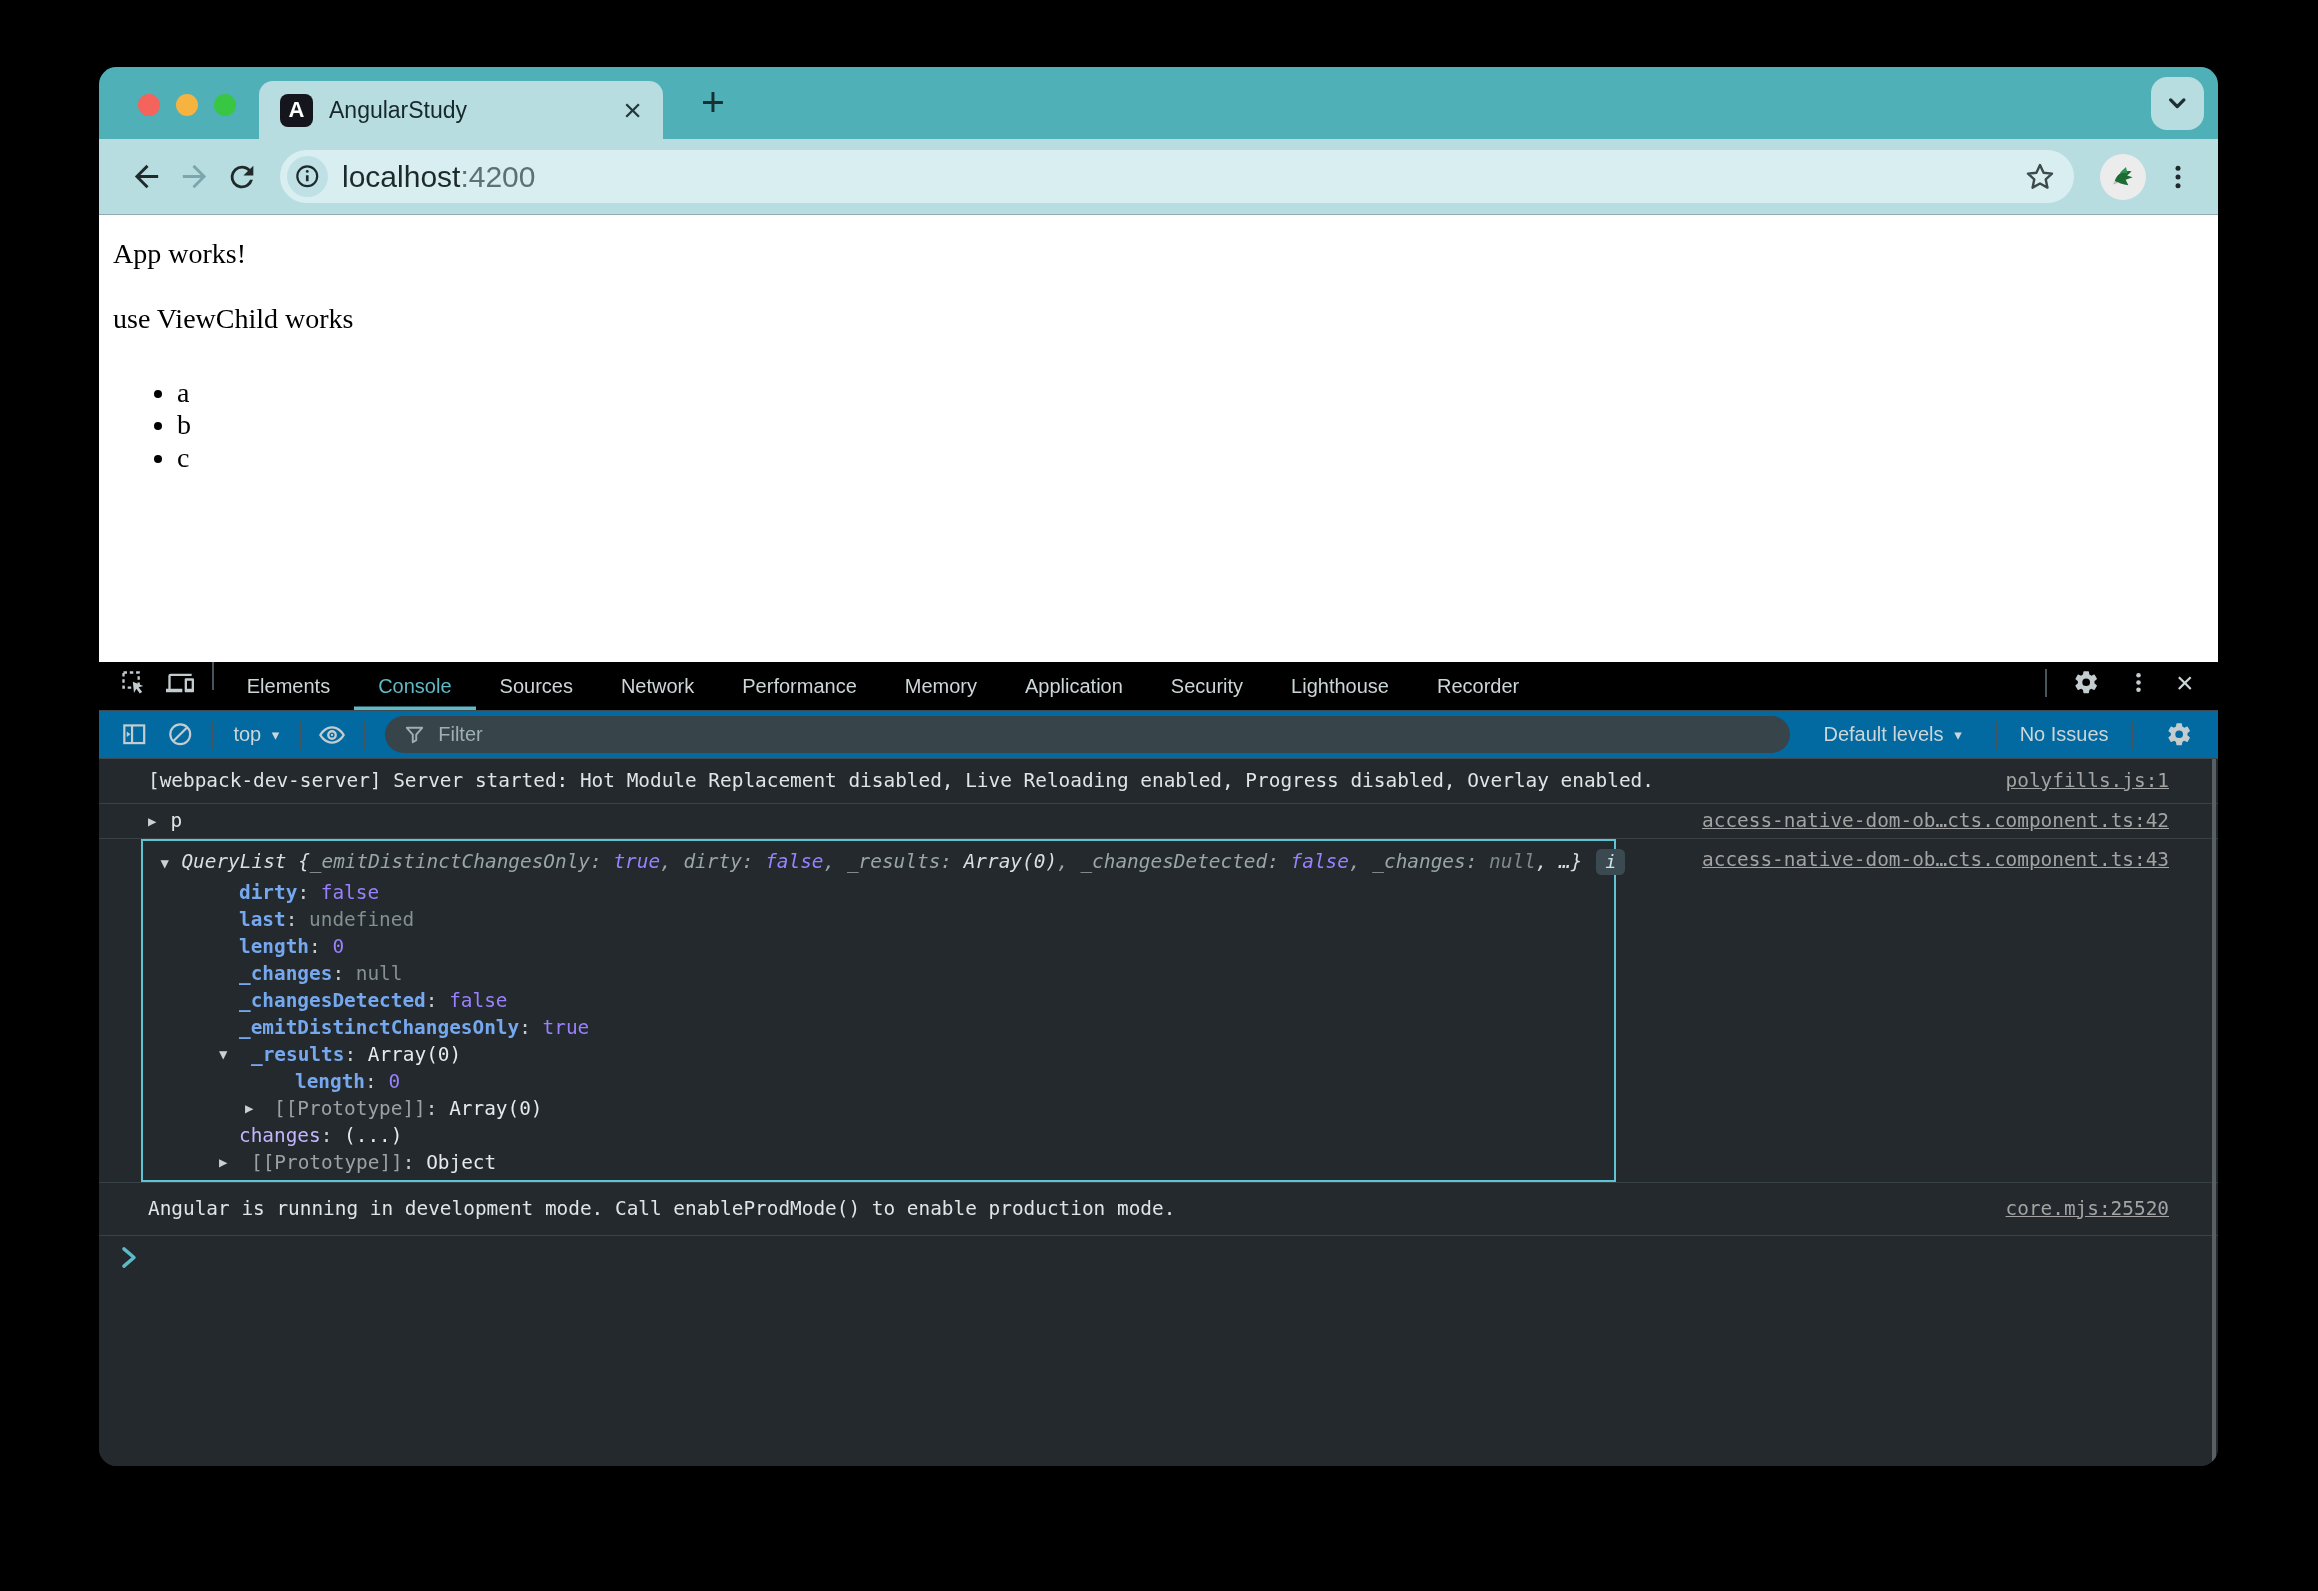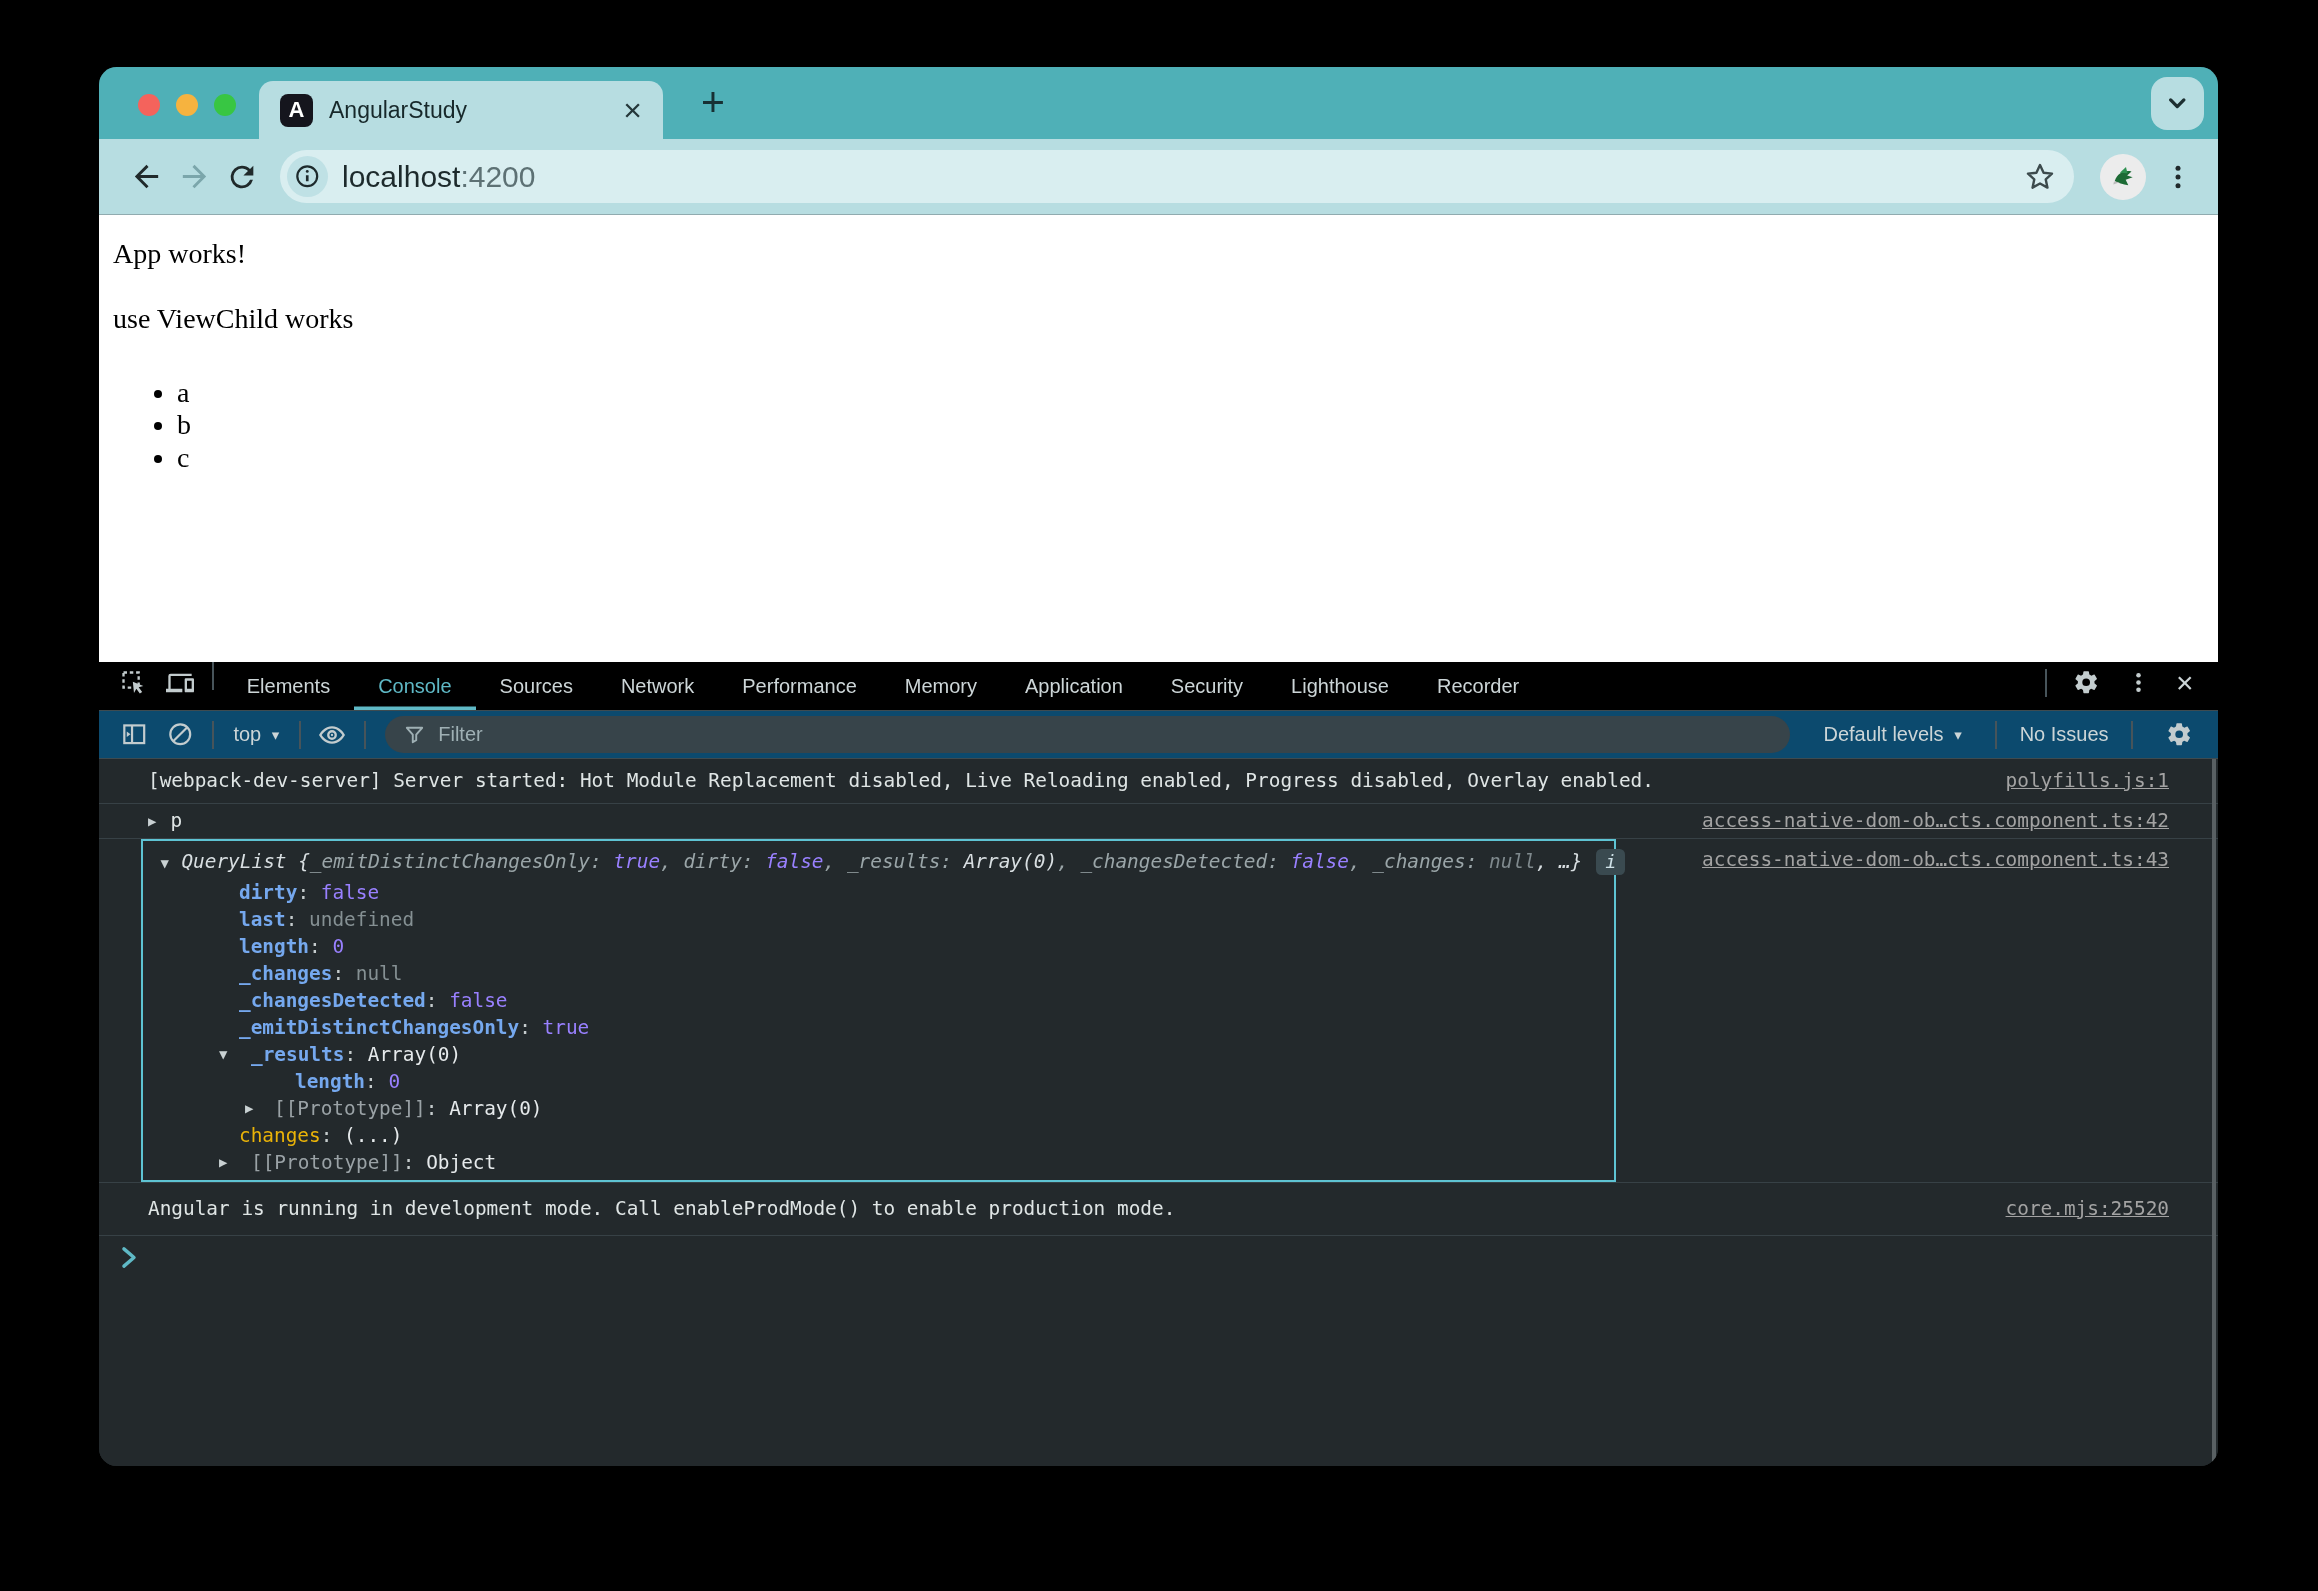--- a/index.html
+++ b/index.html
@@ -62,21 +62,21 @@
     position:relative; color:#dfe5e5; }
   .dt-tabbar { height:49px; flex:none; background:#000000; border-bottom:0.9px solid #3e4b50;
     display:flex; align-items:flex-start; padding:0 17.6px 0 12.4px; }
   .dt-iconbtn { width:46px; height:41px; display:flex; align-items:center; justify-content:center; flex:none; }
   .dt-sep { width:1.8px; height:28px; background:#47545a; margin:0 8.8px; flex:none; }
   .dt-tabs { display:flex; height:100%; align-items:stretch; }
   .dt-tab { padding:0 24px; font-size:20px; color:#ccd5d7; display:flex; align-items:center; white-space:nowrap; }
   .dt-tab.active { color:#5fb9c6; box-shadow:inset 0 -3.5px 0 #5fb9c6; }
   .dt-tabbar-right { margin-left:auto; display:flex; align-items:center; gap:7px; }
   .dt-x { font-size:30px; color:#ccd5d7; line-height:1; padding:0 7px; }
-  .dt-toolbar { height:48px; flex:none; background:#0c4a6e; border-bottom:0.9px solid #3e4b50;
+  .dt-toolbar { height:48px; flex:none; background:#0369a1; border-bottom:0.9px solid #3e4b50;
     display:flex; align-items:center; padding:0 16px 0 12.4px; font-size:20px; color:#ccd5d7; }
   .top-select { display:flex; align-items:center; gap:10.6px; padding:0 10.6px; white-space:nowrap; }
   .caret { font-size:15px; color:#ccd5d7; }
   .filterpill { flex:1; height:37px; background:#37444a; border-radius:21px; display:flex;
     align-items:center; padding:0 17.6px; margin:0 23px 0 10.6px; color:#9fb0b4; gap:12.4px; min-width:0; }
   .dt-right { display:flex; align-items:center; gap:14px; white-space:nowrap; }
   
   .console { flex:1; position:relative; font-family:"DejaVu Sans Mono", monospace; font-size:19.4px; }
   .crow { display:flex; align-items:flex-start; border-bottom:0.9px solid #374146;
     padding:8.8px 49px; line-height:26.5px; }
@@ -96,21 +96,21 @@
   .tk-nul { color:#7f898d; font-style:italic; }
   .ibadge { display:inline-block; background:#3a4a50; color:#cfe2e8; border-radius:5.3px;
     padding:0 8.8px; margin-left:14px; font-style:italic; font-size:18.5px; line-height:26.5px; }
   .prow { line-height:27px; position:relative; white-space:nowrap; padding-left:96px; }
   .prow.hasarrow { padding-left:108px; }
   .prow.ind2 { padding-left:152px; }
   .prow.ind2.hasarrow { padding-left:131px; }
   .prow .tri { position:absolute; left:76px; top:0; }
   .prow.ind2 .tri { left:102px; }
   .k-key    { color:#75a8ee; font-weight:bold; }
-  .k-keydim { color:#eab308; }
+  .k-keydim { color:#c4b5fd; }
   .k-gray   { color:#9aa2a6; }
   .v-purple { color:#9980ff; }
   .v-gray   { color:#859093; }
   .v-white  { color:#e6eaec; }
   .colon { color:#c5cccd; }
   .promptrow { padding:10.6px 0 0 21px; display:flex; align-items:center; }
   .scrollstrip { position:absolute; right:1.8px; top:0; bottom:0; width:4.4px; background:#596063; }
   svg { display:block; }
 </style>
 </head>

